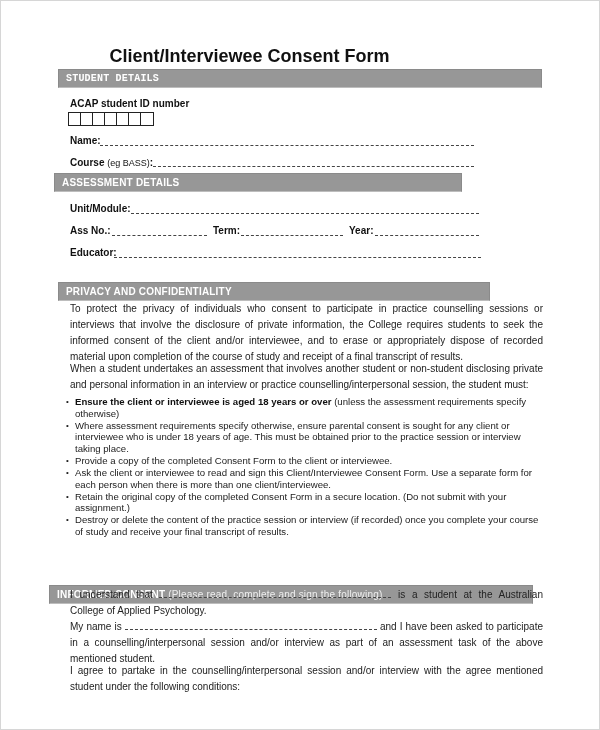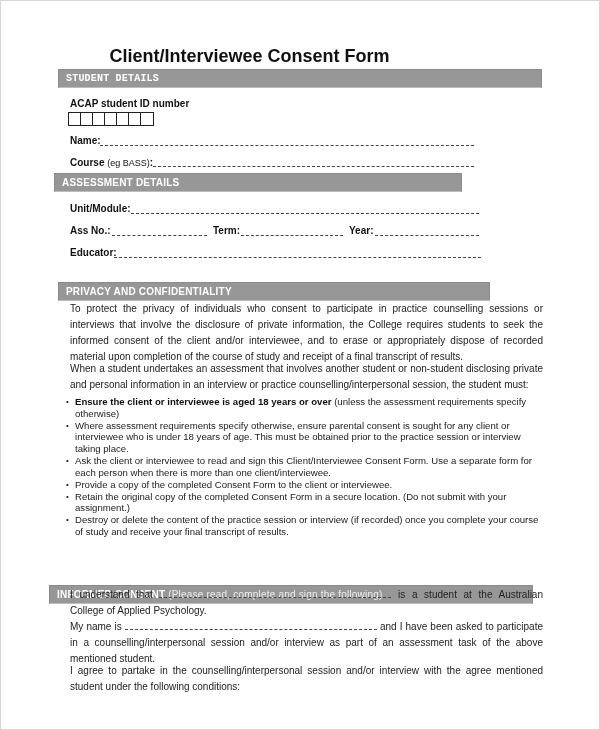--- a/index.html
+++ b/index.html
@@ -73,22 +73,22 @@
   <div class="bar" style="left:57px; top:269px; width:432px;margin-top:12px;">
     <span>PRIVACY AND CONFIDENTIALITY</span>
   </div>
 
   <p class="para" style="top:300px;">To protect the privacy of individuals who consent to participate in practice counselling sessions or interviews that involve the disclosure of private information, the College requires students to seek the informed consent of the client and/or interviewee, and to erase or appropriately dispose of recorded material upon completion of the course of study and receipt of a final transcript of results.</p>
   <p class="para" style="top:360px;">When a student undertakes an assessment that involves another student or non-student disclosing private and personal information in an interview or practice counselling/interpersonal session, the student must:</p>
 
   <ul class="bullets">
     <li><b>Ensure the client or interviewee is aged 18 years or over</b><span> (unless the assessment requirements specify otherwise)</span></li>
     <li><span>Where assessment requirements specify otherwise, ensure parental consent is sought for any client or interviewee who is under 18 years of age. This must be obtained prior to the practice session or interview taking place.</span></li>
+    <li><span>Provide a copy of the completed Consent Form to the client or interviewee.</span></li>
     <li><span>Ask the client or interviewee to read and sign this Client/Interviewee Consent Form. Use a separate form for each person when there is more than one client/interviewee.</span></li>
-    <li><span>Provide a copy of the completed Consent Form to the client or interviewee.</span></li>
     <li><span>Retain the original copy of the completed Consent Form in a secure location. (Do not submit with your assignment.)</span></li>
     <li><span>Destroy or delete the content of the practice session or interview (if recorded) once you complete your course of study and receive your final transcript of results.</span></li>
   </ul>
 
   <div class="bar" style="left:48px; top:584px; width:484px;">
     <span>INFORMED CONSENT</span><span class="sub"> (Please read, complete and sign the following)</span>
   </div>
 
   <p class="para" style="top:586px;">
     <span>I understand that </span><span class="inl-line" style="width:232px;"></span><span> is a student at the Australian College of Applied Psychology.</span>

